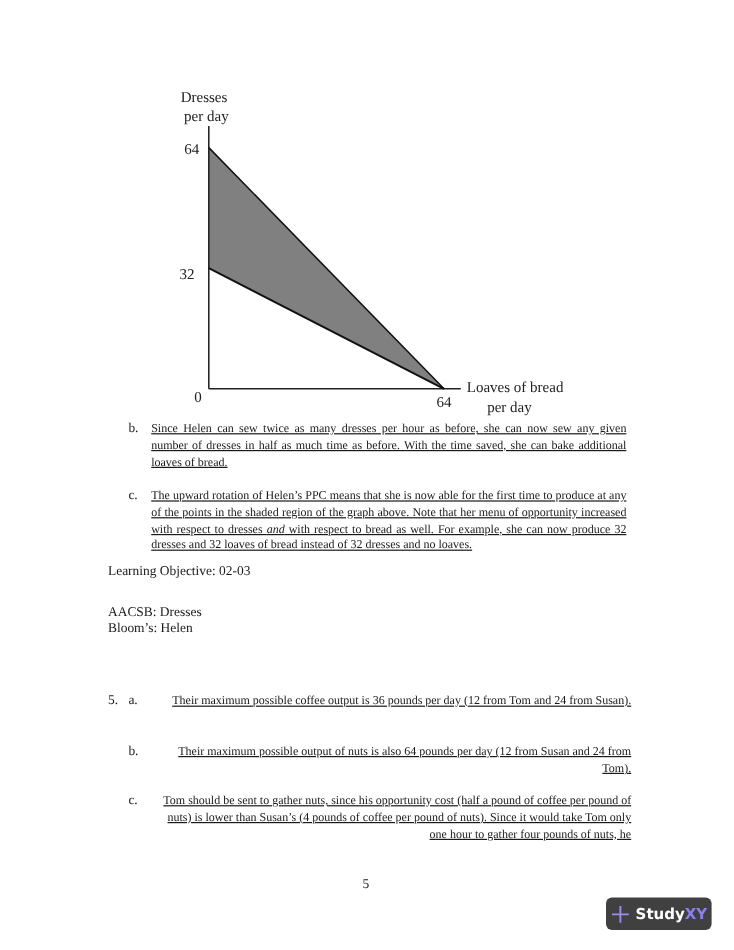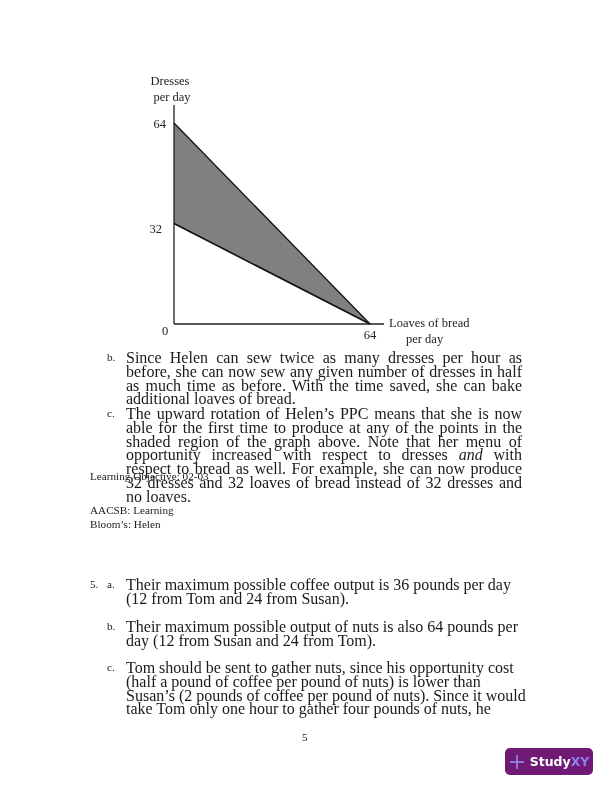--- a/index.html
+++ b/index.html
@@ -1,24 +1,24 @@
 <!DOCTYPE html>
 <html><head>
 <meta charset="utf-8">
 <style>
   html, body { margin: 0; padding: 0; background: #ffffff; }
   body { width: 612px; height: 792px; position: relative; overflow: hidden;
          font-family: "Liberation Serif", "DejaVu Serif", serif; color: #1a1a1a; }
   .abs { position: absolute; }
-  .para { position: absolute; font-size: 16px; line-height: 13.8px; text-align: justify; }
-  .para.left { text-align: left; }
+  .para { position: absolute; font-size: 10px; line-height: 13.8px; text-align: justify; text-decoration: underline; }
+  .para.left { text-align: right; }
   .lbl { position: absolute; font-size: 11.2px; line-height: 13.8px; }
   svg text { font-family: "Liberation Serif", "DejaVu Serif", serif; fill: #222; }
   .badge { position: absolute; left: 505px; top: 748px; width: 88px; height: 27px;
-           background: #701a75; border-radius: 5px; display: flex; align-items: center;
+           background: #404040; border-radius: 5px; display: flex; align-items: center;
            justify-content: center; gap: 5px; }
   .badge-text { font-family: "DejaVu Sans", sans-serif; font-weight: bold; font-size: 12.5px; color: #ffffff; }
   .badge-text .xy { color: #8d7ff0; }
 </style>
 </head>
 <body>
 
 <svg class="abs" style="left:0;top:0" width="612" height="360">
   <polygon id="shade" fill="#808080" stroke="none" points="174,123 370,324 370,324 174,223.5"></polygon>
   <line id="yaxis" stroke="#222" stroke-width="1.3" x1="174" y1="105" x2="174" y2="324"></line>
@@ -38,32 +38,32 @@
   <text x="406" y="343" font-size="12.5">per day</text>
 </svg>
 
 <div class="lbl" style="left:107px;top:351px;">b.</div>
 <div class="para" style="left:126px;top:351px;width:396px;">Since Helen can sew twice as many dresses per hour as before, she can now sew any given number of dresses in half as much time as before. With the time saved, she can bake additional loaves of bread.</div>
 
 <div class="lbl" style="left:107px;top:407px;">c.</div>
 <div class="para" style="left:126px;top:407px;width:396px;"><span>The upward rotation of Helen’s PPC means that she is now able for the first time to produce at any of the points in the shaded region of the graph above.  Note that her menu of opportunity increased with respect to dresses </span><em>and</em><span> with respect to bread as well. For example, she can now produce 32 dresses and 32 loaves of bread instead of 32 dresses and no loaves.</span></div>
 
 <div class="lbl" style="left:90px;top:470px;">Learning Objective: 02-03</div>
-<div class="lbl" style="left:90px;top:504px;">AACSB: Learning</div>
+<div class="lbl" style="left:90px;top:504px;">AACSB: Dresses</div>
 <div class="lbl" style="left:90px;top:518px;">Bloom’s: Helen</div>
 
 <div class="lbl" style="left:90px;top:578px;">5.</div>
 <div class="lbl" style="left:107px;top:578px;">a.</div>
 <div class="para left" style="left:126px;top:578px;width:400px;">Their maximum possible coffee output is 36 pounds per day (12 from Tom and 24 from Susan).</div>
 
 <div class="lbl" style="left:107px;top:620px;">b.</div>
 <div class="para left" style="left:126px;top:620px;width:400px;">Their maximum possible output of nuts is also 64 pounds per day (12 from Susan and 24 from Tom).</div>
 
 <div class="lbl" style="left:107px;top:661px;">c.</div>
-<div class="para left" style="left:126px;top:661px;width:400px;">Tom should be sent to gather nuts, since his opportunity cost (half a pound of coffee per pound of nuts) is lower than Susan’s (2 pounds of coffee per pound of nuts). Since it would take Tom only one hour to gather four pounds of nuts, he</div>
+<div class="para left" style="left:126px;top:661px;width:400px;">Tom should be sent to gather nuts, since his opportunity cost (half a pound of coffee per pound of nuts) is lower than Susan’s (4 pounds of coffee per pound of nuts). Since it would take Tom only one hour to gather four pounds of nuts, he</div>
 
 <div class="lbl" style="left:302px;top:731px;">5</div>
 
 <div class="badge">
   <svg width="16" height="16" viewBox="0 0 16 16">
     <line x1="8" y1="1" x2="8" y2="15" stroke="#9a8cf5" stroke-width="1.6"></line>
     <line x1="1" y1="8" x2="15" y2="8" stroke="#9a8cf5" stroke-width="1.6"></line>
   </svg>
   <span class="badge-text"><span>Study</span><span class="xy">XY</span></span>
 </div>

